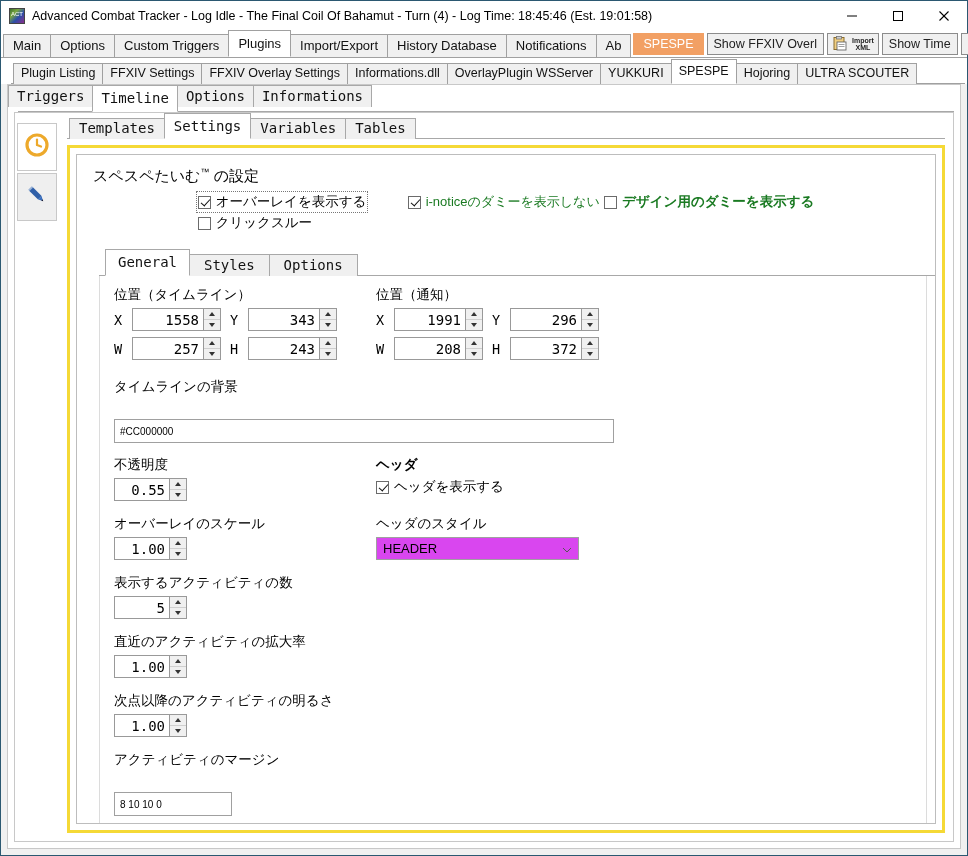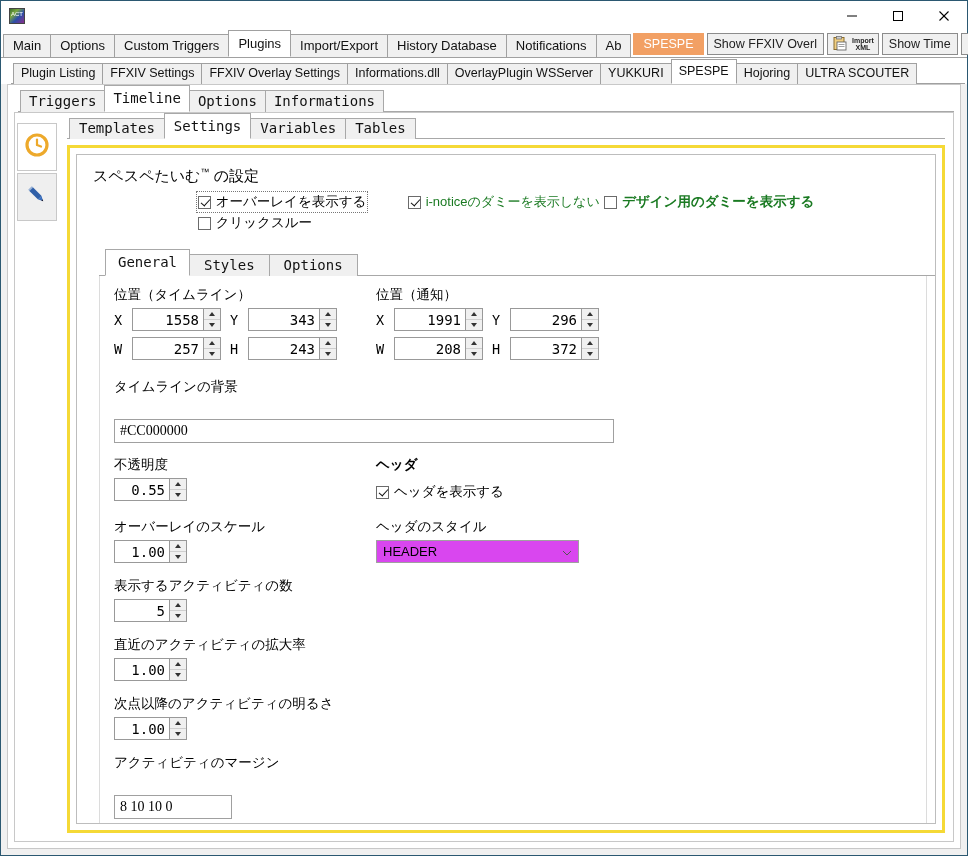--- a/index.html
+++ b/index.html
@@ -100,22 +100,22 @@
   }
 
   
   .outerpane {
     flex: 1; margin: 0 6px 6px 6px; background: #ffffff;
     border: 1px solid #c8c8c8;
     display: flex; flex-direction: column; min-height: 0;
     position: relative;
   }
   .l3strip {
-    height: 27px; min-height: 27px; display: flex; align-items: flex-end;
-    padding-left: 12px; position: relative; background: #ffffff;
+    height: 27px; min-height: 27px; display: flex; 
+    padding-left: 0; position: relative; background: #ffffff;
   }
   .l3strip::after {
     content: ""; position: absolute; left: 10px; right: 6px; bottom: 0;
     border-bottom: 1px solid #a8a8a8;
   }
   .l3tab {
     height: 22px; line-height: 20px; padding: 0 8px;
     font-size: 14px; color: #111; background: #f0f0f0;
     border: 1px solid #a8a8a8; border-bottom: none;
     margin-right: -1px; white-space: nowrap; position: relative; z-index: 1;
@@ -260,41 +260,42 @@
     flex: 1; display: flex; align-items: center; justify-content: center;
   }
   .spin .arrows div:first-child { border-bottom: 1px solid #cfcfcf; }
   .caret { width: 0; height: 0; border-left: 3.5px solid transparent; border-right: 3.5px solid transparent; }
   .caret.up { border-bottom: 4px solid #333; }
   .caret.down { border-top: 4px solid #333; }
 
   .textbox {
     border: 1px solid #a0a0a0; background: #fff; height: 24px;
     display: flex; align-items: center; padding: 0 5px;
-    font-size: 14px; font-family: Liberation Serif, serif; color: #000; margin-top: 23px;
+    font-size: 10px; font-family: Liberation Sans, sans-serif; color: #000; margin-top: 23px;
   }
   .combo {
     border: 1px solid #a0a0a0; background: #d946ef; height: 23px;
     display: flex; align-items: center; padding: 0 6px;
     font-size: 13px; font-family: Liberation Sans, sans-serif; color: #000;
     justify-content: space-between;
   }
 
   .cols { display: flex; }
   .col-left { width: 262px; flex: none; }
   .col-right { flex: 1; }
   .blk { margin-bottom: 13px; }
 </style>
 </head>
 <body>
 
 <div class="window">
 
   <div class="titlebar">
     <div class="title-icon"></div>
+    <div class="title-text">Advanced Combat Tracker - Log Idle - The Final Coil Of Bahamut - Turn (4) - Log Time: 18:45:46 (Est. 19:01:58)</div>
     <div class="winbtns">
       <div class="winbtn">
         <svg width="12" height="12" viewBox="0 0 12 12">
             <line x1="1" y1="6" x2="11" y2="6" stroke="#000" stroke-width="1"></line>
           </svg>
       </div>
       <div class="winbtn">
         <svg width="12" height="12" viewBox="0 0 12 12">
             <rect x="1.5" y="1.5" width="9" height="9" fill="none" stroke="#000" stroke-width="1"></rect>
           </svg>
@@ -560,21 +561,21 @@
                           <i class="caret up"></i>
                         </div>
                       <div>
                           <i class="caret down"></i>
                         </div>
                     </span>
                   </span>
                 </div>
                 <div class="col-right">
                   <div class="grp-label bold">ヘッダ</div>
-                  <div class="cb" style="margin-top:5px">
+                  <div class="cb" style="">
                     <span class="box checked"></span>
                     <span>ヘッダを表示する</span>
                   </div>
                 </div>
               </div>
 
               <div class="cols" style="margin-top:14px">
                 <div class="col-left">
                   <div class="grp-label">オーバーレイのスケール</div>
                   <span class="spin">

